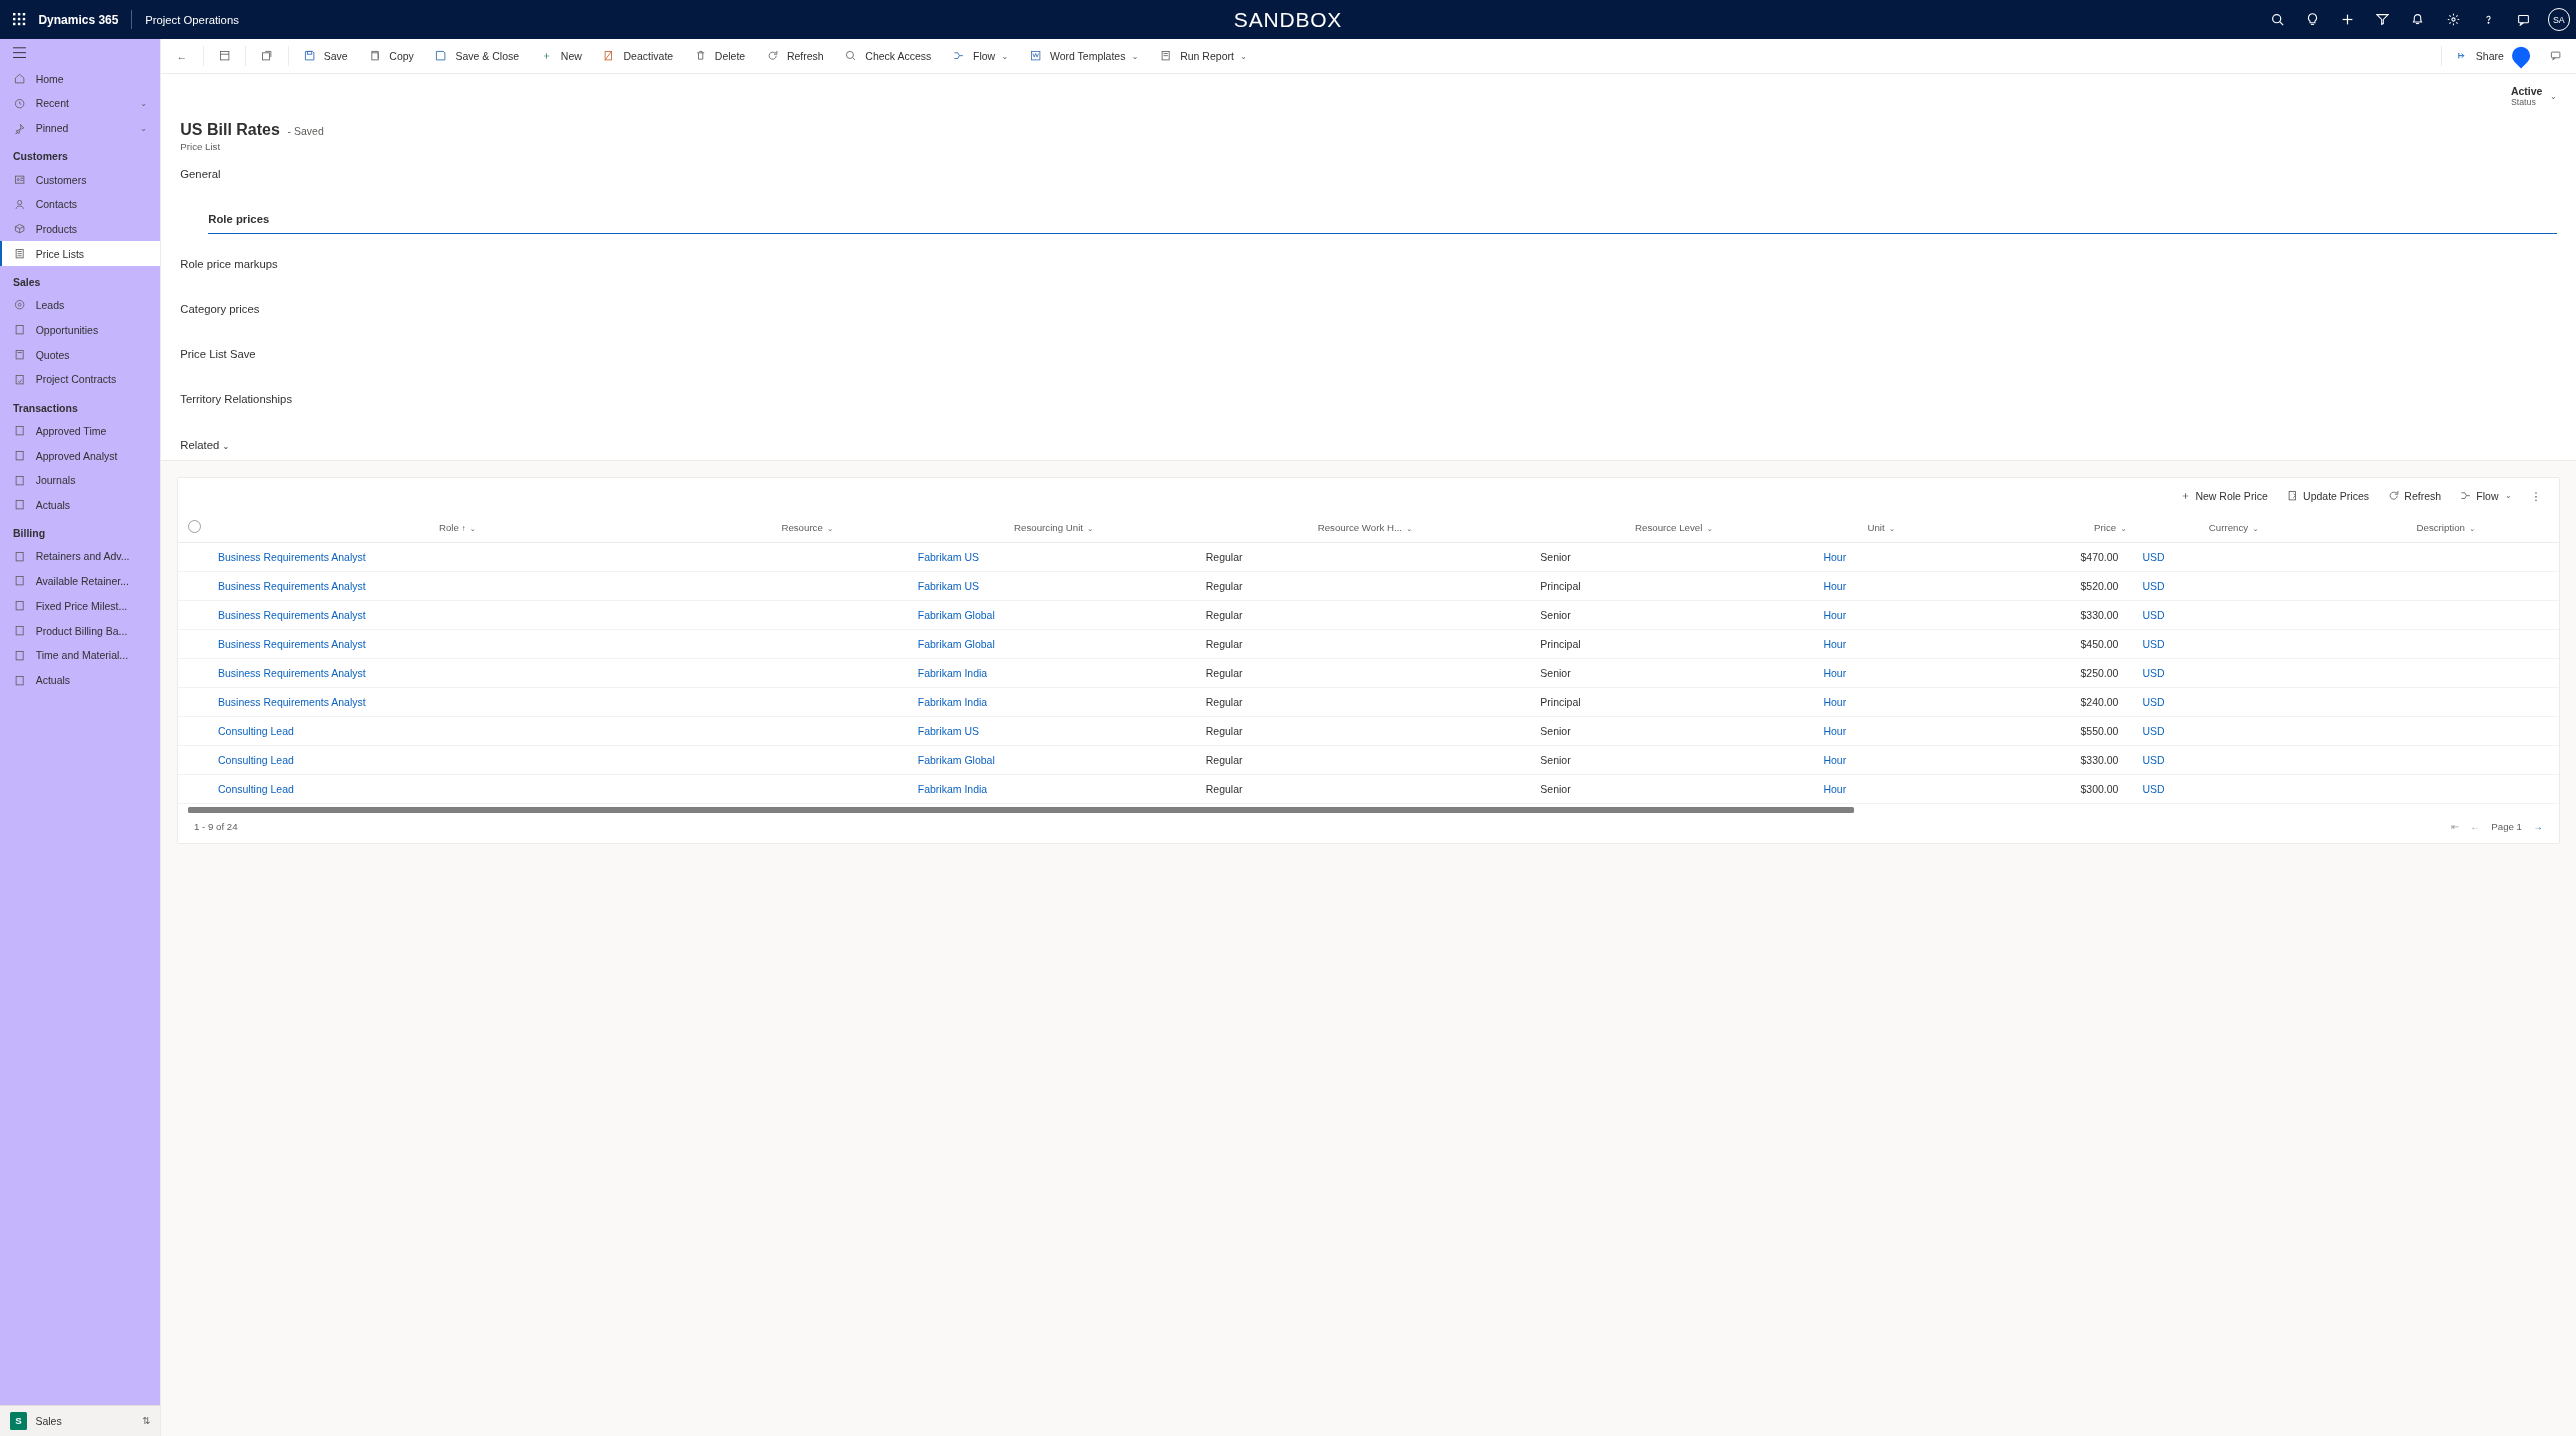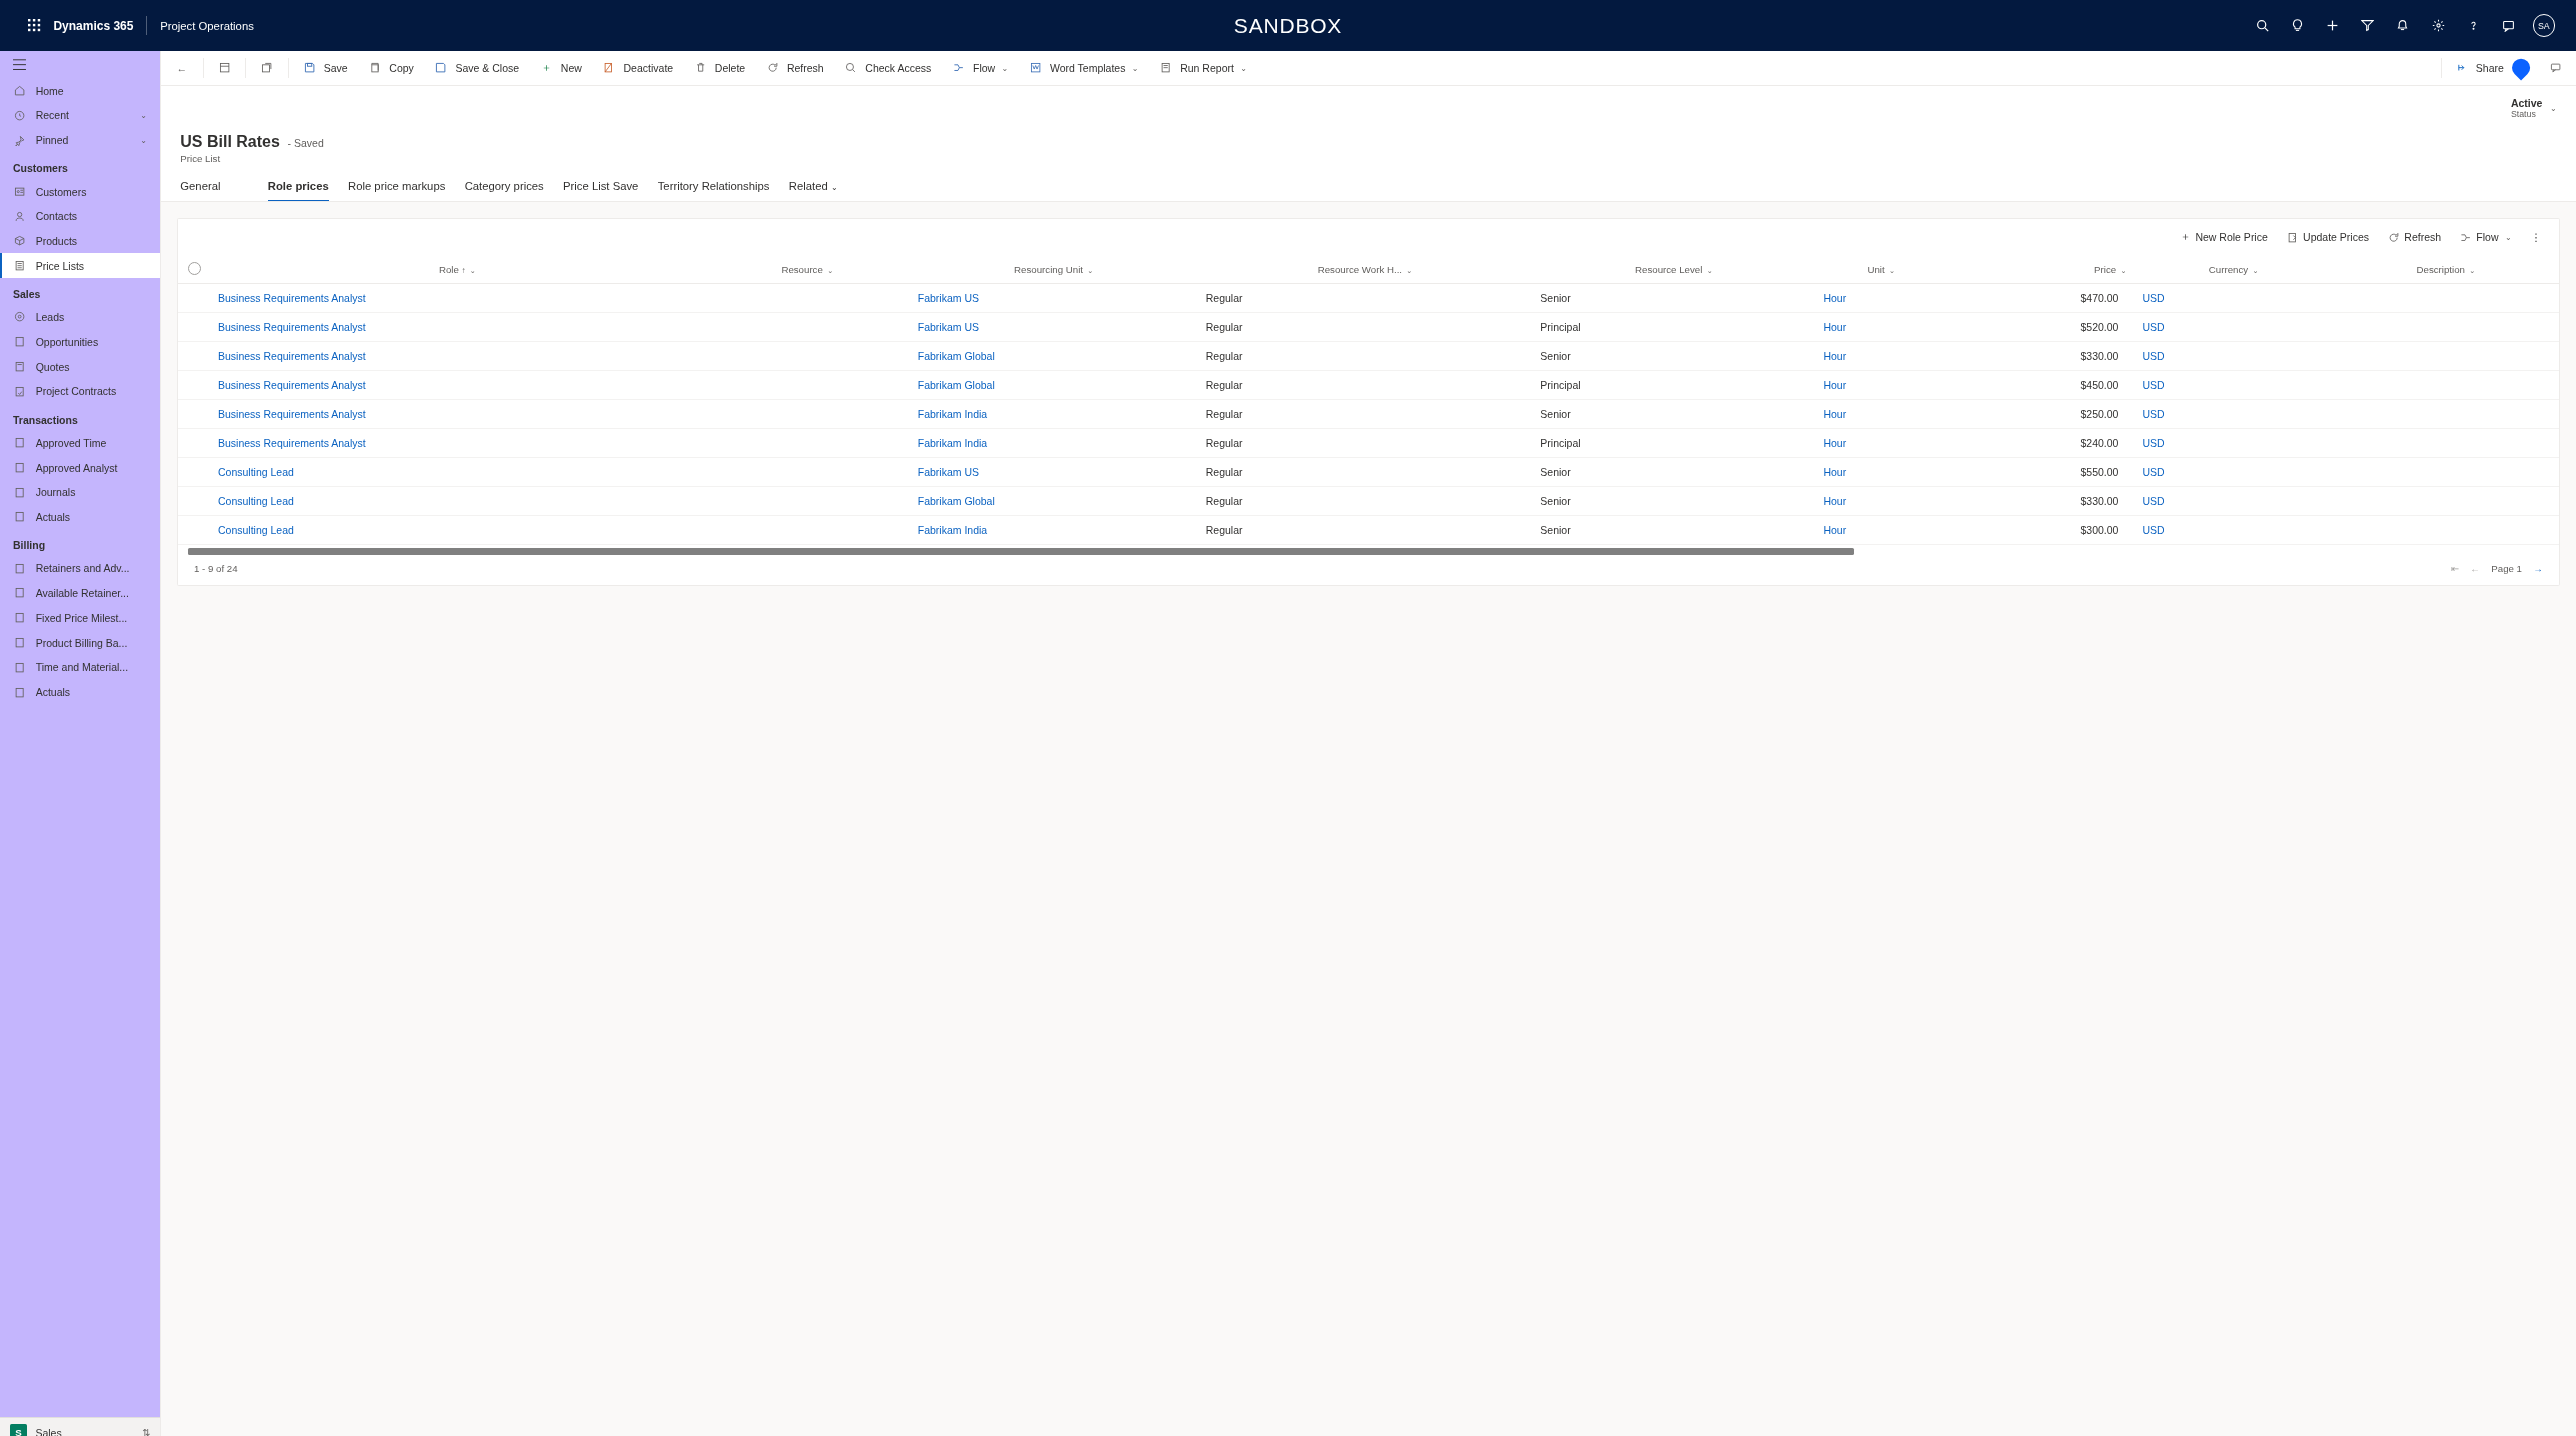--- a/index.html
+++ b/index.html
@@ -1,19 +1,19 @@
 <!DOCTYPE html>
 <html style="font-size:13px"><head>
 <meta charset="utf-8">
 <style>
   * { box-sizing: border-box; margin: 0; padding: 0; }
   body { font-family: "Segoe UI", -apple-system, sans-serif; font-size: 10.5px; color: #323130; background: #fff; overflow: hidden; }
 
   
-  .navbar { background: #03193f; color: #fff; height: 51px; display: flex; align-items: center; padding: 0 21px; position: relative; }
+  .navbar { background: #03193f; color: #fff; height: 39px; display: flex; align-items: center; padding: 0 6px; position: relative; }
   .navbar .waffle { width: 26px; height: 26px; display: flex; align-items: center; justify-content: center; cursor: pointer; }
   .navbar .brand { font-weight: 600; font-size: 12px; margin-left: 6.4px; }
   .navbar .divider { width: 0.8px; height: 19.3px; background: rgba(255,255,255,0.3); margin: 0 13px; }
   .navbar .app-name { font-size: 11.3px; }
   .navbar .center-title { position: absolute; left: 50%; transform: translateX(-50%); font-size: 21px; font-weight: 300; letter-spacing: 0.8px; }
   .navbar .right-icons { margin-left: auto; display: flex; align-items: center; gap: 3.2px; }
   .navbar .nav-icon { width: 32px; height: 39px; display: flex; align-items: center; justify-content: center; cursor: pointer; color: #fff; }
   .navbar .avatar { width: 22.5px; height: 22.5px; border: 0.8px solid #fff; border-radius: 50%; display: flex; align-items: center; justify-content: center; font-size: 8.8px; margin-left: 4.8px; cursor: pointer; }
 
   
@@ -45,21 +45,21 @@
   
   .record-header { padding: 11.3px 19.3px 0; display: flex; align-items: flex-start; }
   .record-title { font-size: 16px; font-weight: 600; margin-top: 36px; }
   .record-title .saved { font-size: 10.5px; font-weight: 400; color: #605e5c; margin-left: 3.2px; }
   .record-sub { font-size: 9.7px; color: #605e5c; margin-top: 1.6px; }
   .record-header .status { margin-left: auto; text-align: left; display: flex; align-items: center; gap: 6px; }
   .status .status-val { font-size: 10.5px; font-weight: 600; }
   .status .status-lbl { font-size: 8.8px; color: #605e5c; display: block; }
 
   
-  .tabs { display: flex; gap: 19.3px; padding: 11.3px 19.3px 0; border-bottom: 0.8px solid #edebe9; }
+  .tabs { display: flex; gap: 19.3px; padding: 11.3px 19.3px 0; border-bottom: 0.8px solid #edebe9; flex-direction: column; }
   .tab { padding: 4.8px 0 8px; font-size: 11.3px; color: #323130; cursor: pointer; border-bottom: 1.6px solid transparent; }
   .tab.active { font-weight: 600; border-bottom: 1.6px solid #0b62c1; margin-left: 28px; }
   .tab .chev { font-size: 8px; margin-left: 3.2px; }
 
   
   .content { flex: 1; padding: 16px; overflow: auto; background: #faf9f8; }
   .subgrid { background: #fff; border: 0.8px solid #edebe9; border-radius: 1.6px; padding: 0 0 8px; }
   .subgrid-cmd { display: flex; justify-content: flex-end; align-items: center; padding: 6.4px 9.7px; gap: 3.2px; }
   .sg-btn { display: flex; align-items: center; gap: 4.8px; padding: 4.8px 8px; font-size: 10.5px; cursor: pointer; color: #323130; }
 

